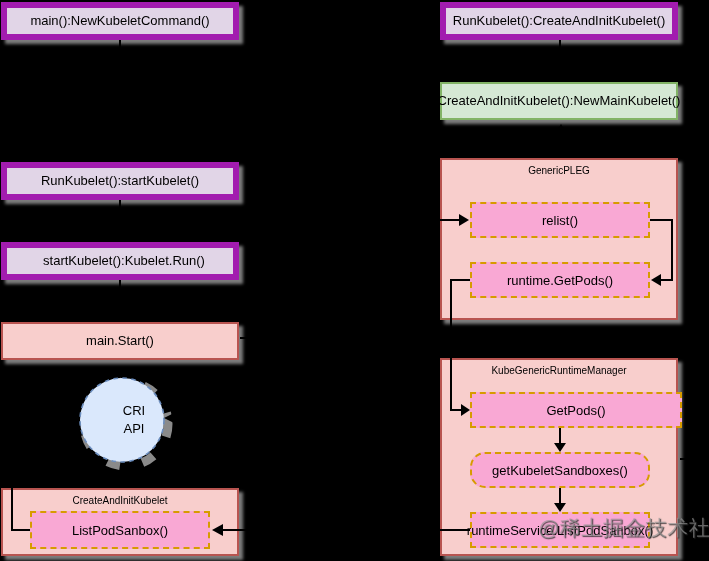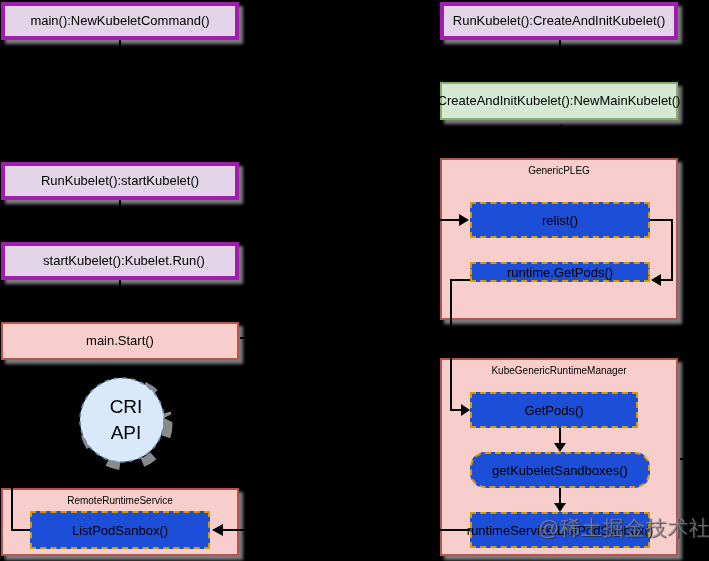--- a/index.html
+++ b/index.html
@@ -5,42 +5,42 @@
   html,body{margin:0;padding:0;background:#000;}
   #stage{
     position:relative;width:709px;height:561px;background:#000;
     overflow:hidden;font-family:"Liberation Sans",sans-serif;color:#000;
   }
   .node{
     position:absolute;display:flex;align-items:center;justify-content:center;
     text-align:center;font-size:13px;line-height:1.2;
     box-shadow:4px 4px 3px #7c7c7c;box-sizing:border-box;
   }
-  .lavender{background:#E1D5E7;border:4px solid #a21caf;}
+  .lavender{background:#E1D5E7;border:6px solid #a21caf;}
   .green{background:#D5E8D4;border:2px solid #82B366;}
   .pinkbox{background:#F8CECC;border:2px solid #B85450;}
   .container{
     position:absolute;background:#F8CECC;border:2px solid #B85450;
     box-shadow:4px 4px 3px #7c7c7c;box-sizing:border-box;
   }
   .container .title{
     position:absolute;top:5px;left:0;right:0;text-align:center;
     font-size:10px;
   }
   .inner{
     position:absolute;display:flex;align-items:center;justify-content:center;
-    background:#1d4ed8;border:2px dashed #D79B00;box-sizing:border-box;
+    background:#f9a8d4;border:2px dashed #D79B00;box-sizing:border-box;
     font-size:13px;text-align:center;
   }
   #connectors{position:absolute;left:0;top:0;pointer-events:none;}
   #cri-wrap{position:absolute;left:70px;top:368px;width:110px;height:110px;}
   #cri-text{
-    position:absolute;left:84px;top:378px;width:84px;height:84px;
+    position:absolute;left:92px;top:378px;width:84px;height:84px;
     display:flex;flex-direction:column;align-items:center;justify-content:center;
-    font-size:19px;line-height:1.35;
+    font-size:13px;line-height:1.35;
   }
   #watermark{
     position:absolute;left:538px;top:514px;width:200px;
     font-size:21px;letter-spacing:0.5px;white-space:nowrap;
     color:rgba(150,150,150,0.65);
     text-shadow:1px 1px 1px rgba(40,40,40,0.8);
     z-index:30;
   }
 </style>
 </head>
@@ -53,31 +53,31 @@
   <div class="node lavender" style="left:1px;top:242px;width:238px;height:38px;padding-left:8px;">startKubelet():Kubelet.Run()</div>
   <div class="node pinkbox" style="left:1px;top:322px;width:238px;height:38px;">main.Start()</div>
 
   <div class="node lavender" style="left:440px;top:2px;width:238px;height:38px;">RunKubelet():CreateAndInitKubelet()</div>
   <div class="node green" style="left:440px;top:82px;width:238px;height:38px;">CreateAndInitKubelet():NewMainKubelet()</div>
 
   <div class="container" style="left:440px;top:158px;width:238px;height:162px;">
     <div class="title">GenericPLEG</div>
   </div>
   <div class="inner" style="left:470px;top:202px;width:180px;height:36px;">relist()</div>
-  <div class="inner" style="left:470px;top:262px;width:180px;height:20px;">runtime.GetPods()</div>
+  <div class="inner" style="left:470px;top:262px;width:180px;height:36px;">runtime.GetPods()</div>
 
   <div class="container" style="left:440px;top:358px;width:238px;height:198px;">
     <div class="title">KubeGenericRuntimeManager</div>
   </div>
-  <div class="inner" style="left:470px;top:392px;width:168px;height:36px;">GetPods()</div>
+  <div class="inner" style="left:470px;top:392px;width:212px;height:36px;">GetPods()</div>
   <div class="inner" style="left:470px;top:452px;width:180px;height:36px;border-radius:15px;">getKubeletSandboxes()</div>
   <div class="inner" style="left:470px;top:512px;width:180px;height:36px;">runtimeService.ListPodSanbox()</div>
 
   <div class="container" style="left:1px;top:488px;width:238px;height:68px;">
-    <div class="title">RemoteRuntimeService</div>
+    <div class="title">CreateAndInitKubelet</div>
   </div>
   <div class="inner" style="left:30px;top:511px;width:180px;height:38px;">ListPodSanbox()</div>
 
   <svg id="cri-wrap" width="110" height="110">
     <circle cx="56" cy="56" r="42" fill="none" stroke="#8a8a8a" stroke-width="9" stroke-dasharray="13 23"></circle>
     <circle cx="52" cy="52" r="42" fill="#DAE8FC" stroke="#6C8EBF" stroke-width="1.6" stroke-dasharray="4.5 4.5"></circle>
   </svg>
   <div id="cri-text">
     <span>CRI</span>
     <span>API</span>

